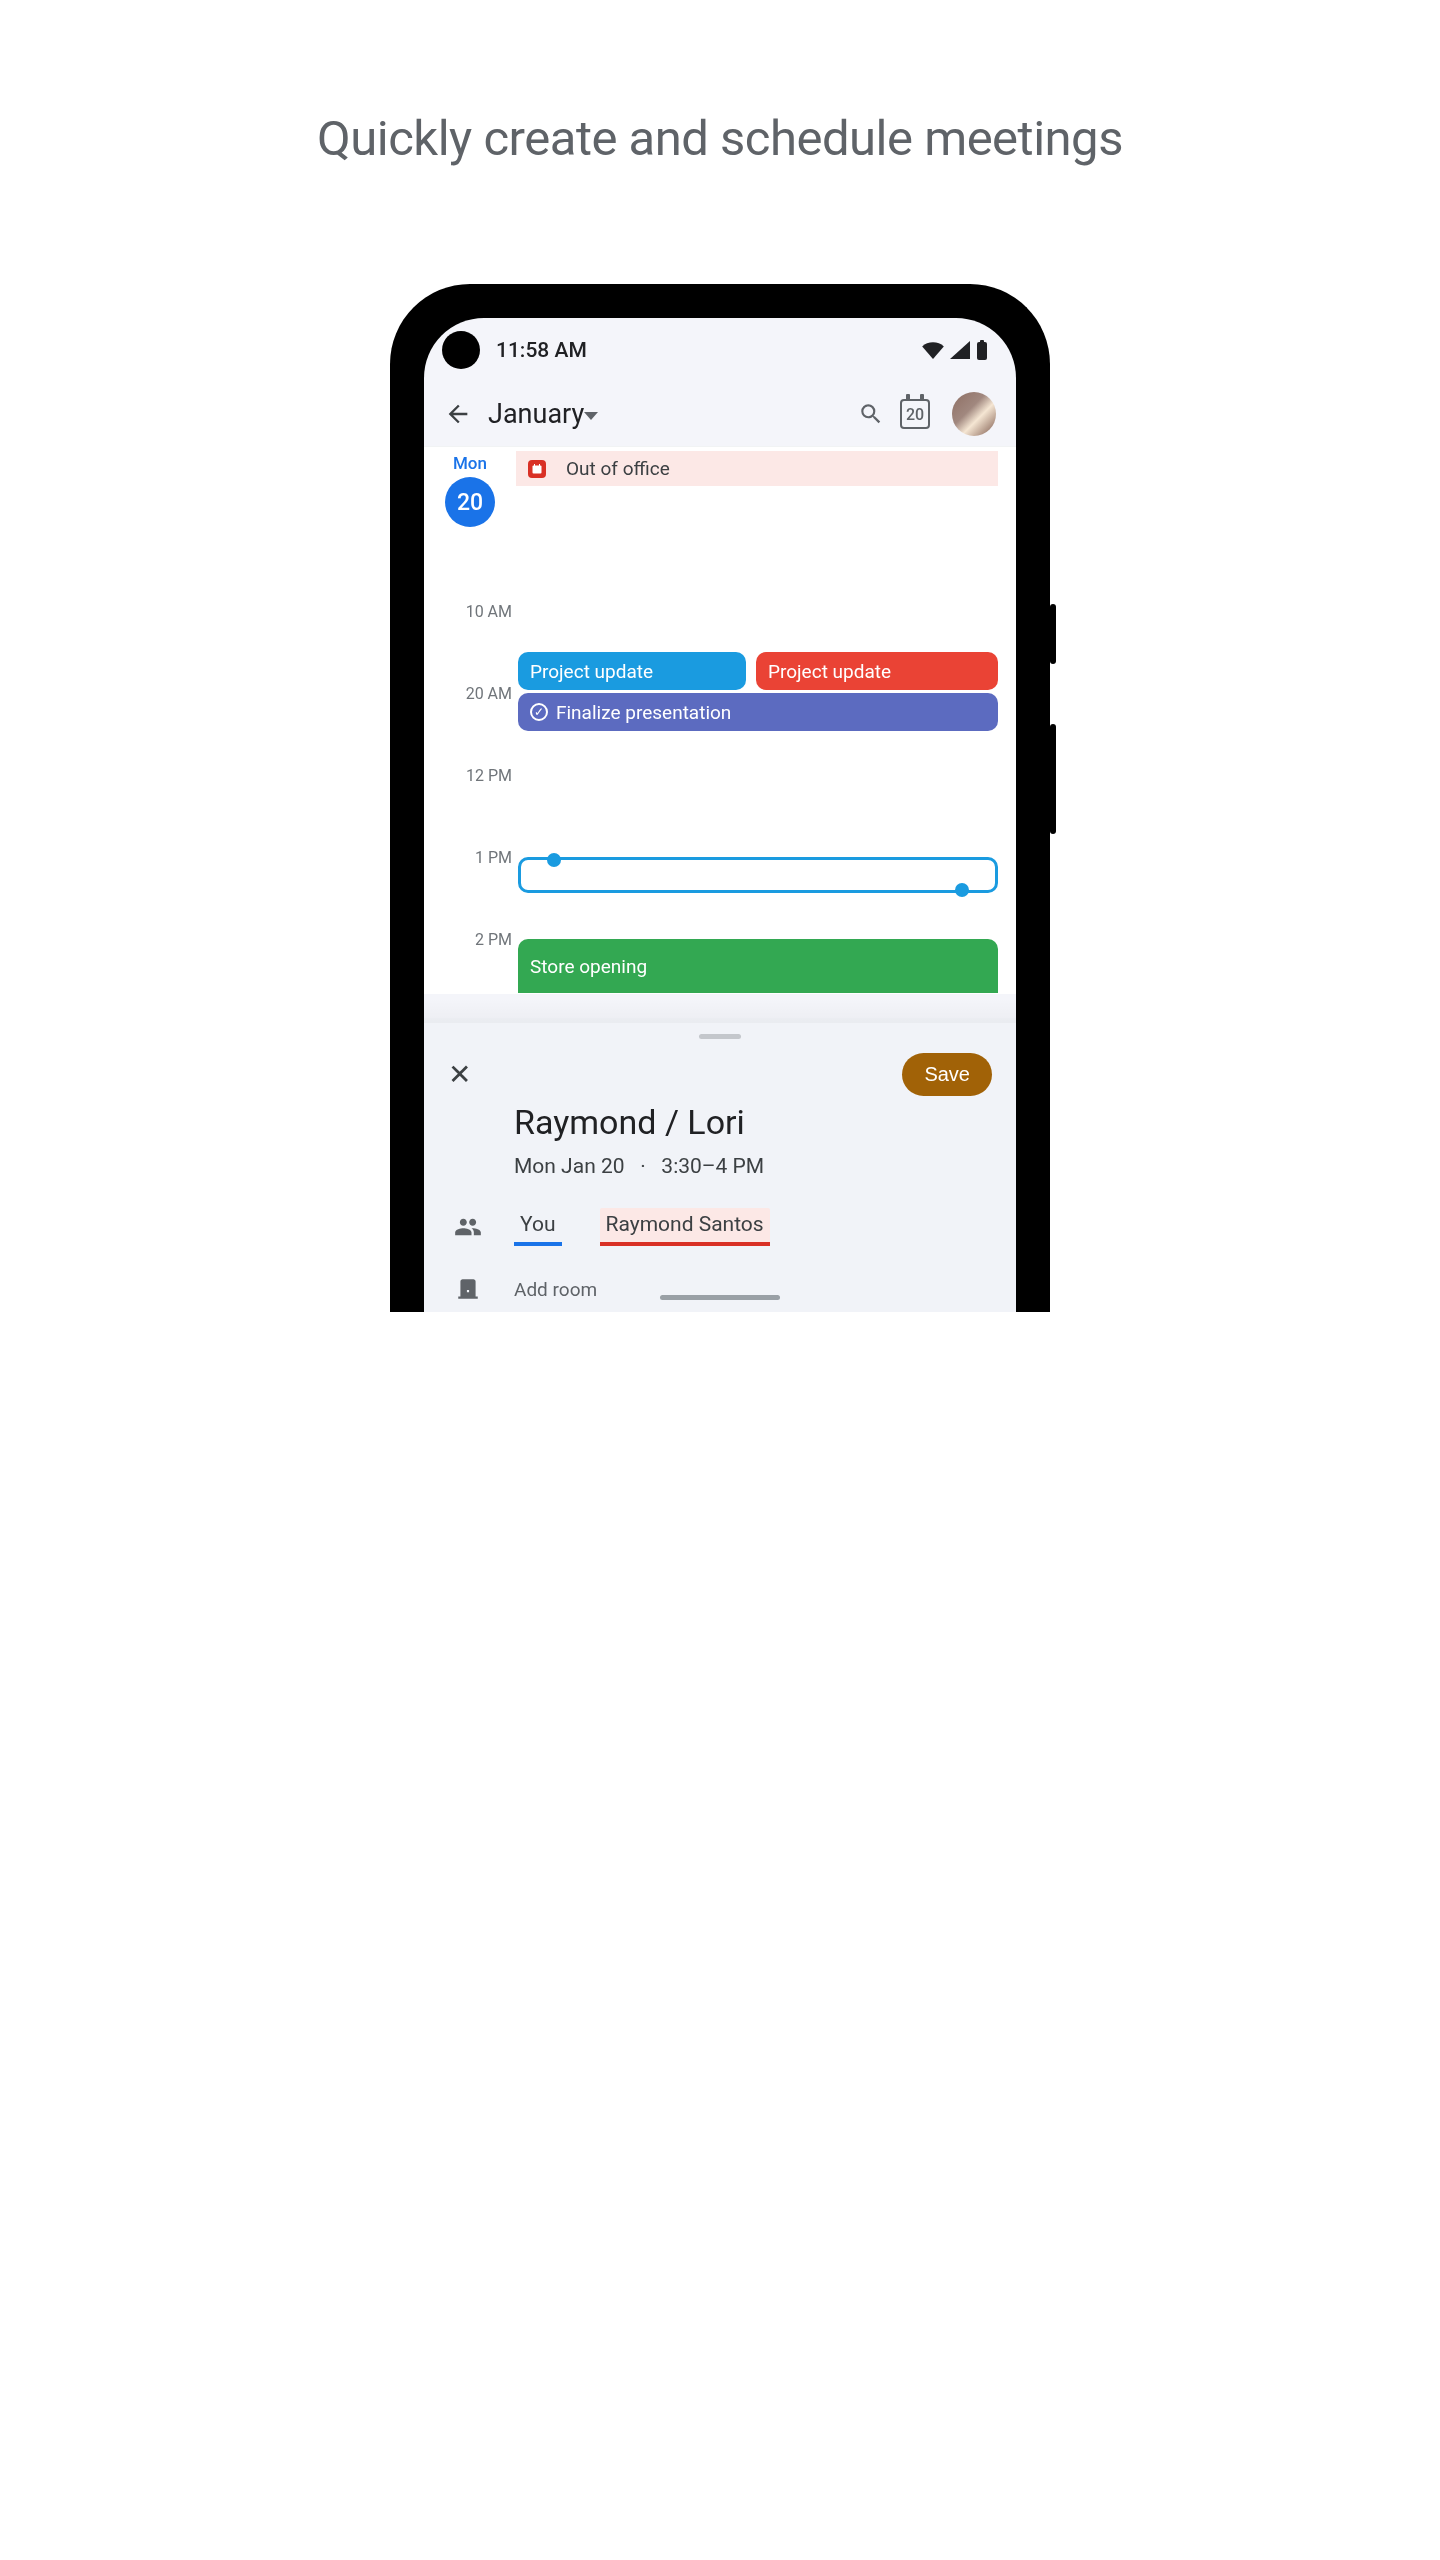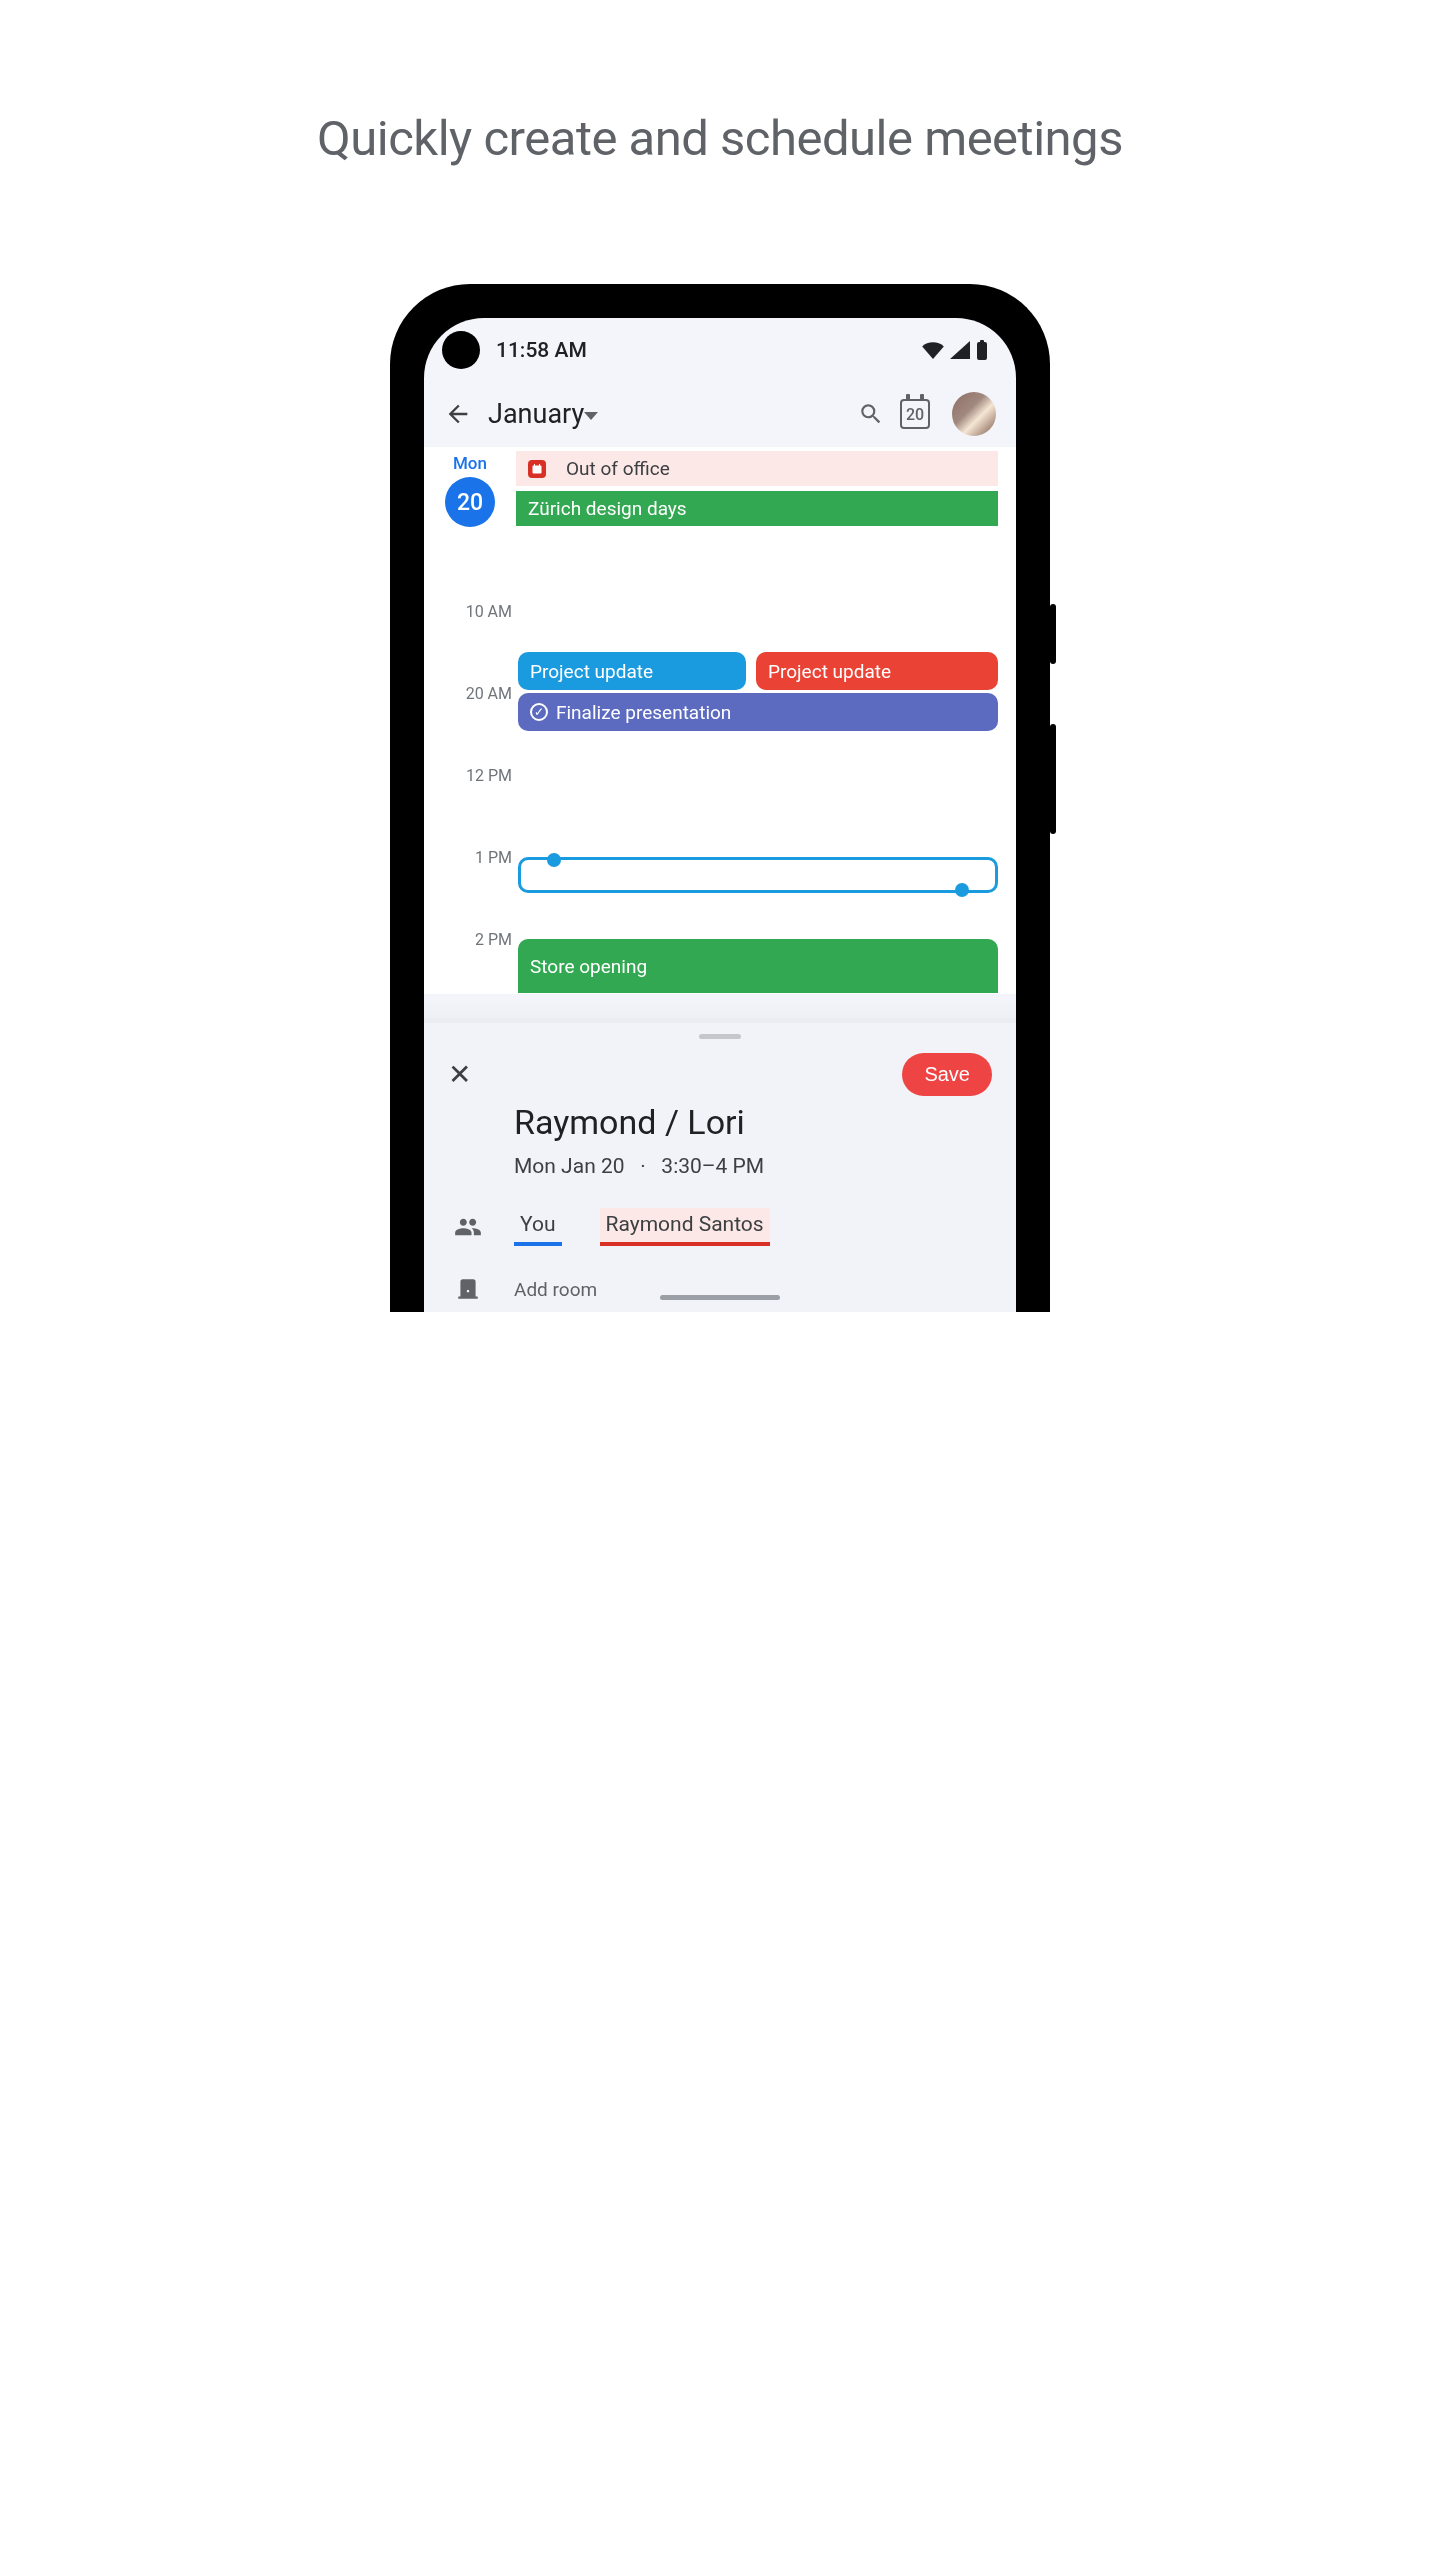--- a/index.html
+++ b/index.html
@@ -291,21 +291,21 @@
     padding: 14px 24px 0;
   }
   .close-x {
     font-size: 28px;
     color: #3c4043;
     font-weight: 300;
     line-height: 1;
   }
   .save-btn {
     margin-left: auto;
-    background: #ef4444;
+    background: #a16207;
     color: #fff;
     font-size: 20px;
     font-weight: 500;
     padding: 10px 22px;
     border-radius: 24px;
     border: none;
   }
   .sheet-body { padding: 6px 24px 0; }
   .event-title {
     font-size: 34px;
@@ -413,23 +413,20 @@
           <div class="event-pill ooo">
             <span class="ooo-icon">
               <svg width="12" height="12" viewBox="0 0 24 24">
                   <rect x="3" y="5" width="18" height="16" rx="2" fill="#fff"></rect>
                   <rect x="6" y="2" width="2" height="5" fill="#fff"></rect>
                   <rect x="16" y="2" width="2" height="5" fill="#fff"></rect>
                 </svg>
             </span>
             <span>Out of office</span>
           </div>
-          <div class="event-pill green">
-            <span>Zürich design days</span>
-          </div>
         </div>
 
         <div class="timeline">
 
           <span class="time-label" style="top:76px">10 AM</span>
           <span class="time-label" style="top:158px">20 AM</span>
           <span class="time-label" style="top:240px">12 PM</span>
           <span class="time-label" style="top:322px">1 PM</span>
           <span class="time-label" style="top:404px">2 PM</span>
 

